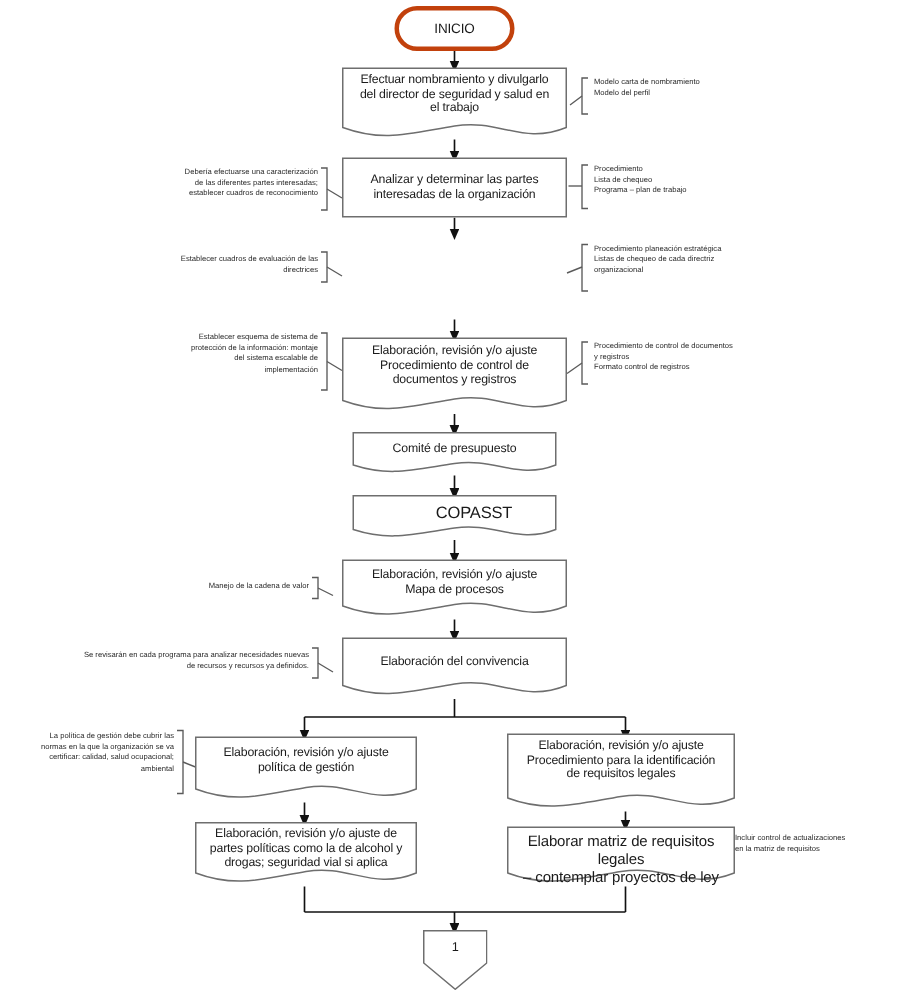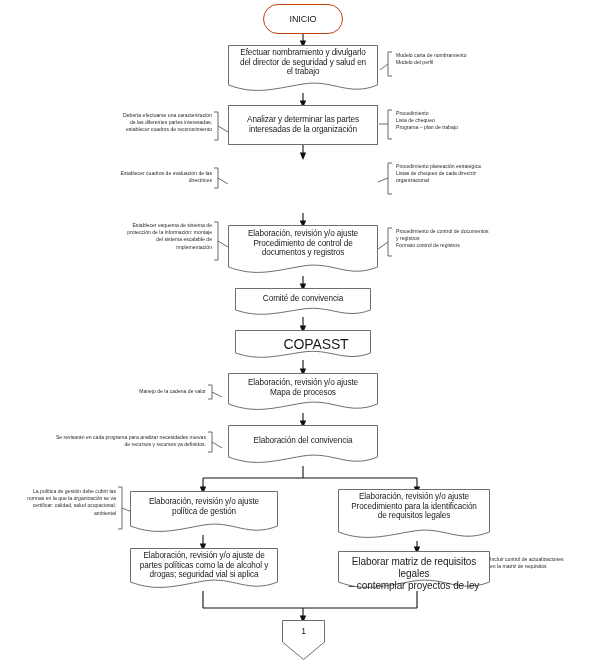--- a/index.html
+++ b/index.html
@@ -17,21 +17,21 @@
     position:absolute;left:0;right:0;
     text-align:center;
     line-height:1.18;
     letter-spacing:-0.1px;
     white-space:pre-line;
   }
   
   .rect{border:1px solid #6e6e6e;background:#fff;}
   .rect .txt{top:50%;transform:translateY(-50%);}
   
-  .term{border:1px solid #c2410c;border-radius:24px;background:#fff;}
+  .term{border:3px solid #c2410c;border-radius:24px;background:#fff;}
   .term .txt{top:50%;transform:translateY(-50%);}
   
   .doc svg{position:absolute;left:0;top:0;overflow:visible;}
   
   .note{
     position:absolute;
     font-size:5.1px;
     line-height:1.42;
     color:#2a2a2a;
     white-space:pre-line;
@@ -130,28 +130,28 @@
       </svg>
     <div class="txt" style="top:4px;font-size:8.2px;">Elaboración, revisión y/o ajuste
 Procedimiento de control de
 documentos y registros</div>
   </div>
 
   <div class="node doc" style="left:235px;top:288px;width:136px;height:29px;">
     <svg width="136" height="29" viewBox="0 0 136 29">
         <path d="M0.5,0.5 H135.5 V22 C110,32 95,17 68,21 C41,25 25,30 0.5,22 Z" fill="#fff" stroke="#6e6e6e" stroke-width="1"></path>
       </svg>
-    <div class="txt" style="top:6px;font-size:8.2px;">Comité de convivencia</div>
+    <div class="txt" style="top:6px;font-size:8.2px;">Comité de presupuesto</div>
   </div>
 
   <div class="node doc" style="left:235px;top:330px;width:136px;height:30px;">
     <svg width="136" height="30" viewBox="0 0 136 30">
         <path d="M0.5,0.5 H135.5 V23 C110,33 95,18 68,22 C41,26 25,31 0.5,23 Z" fill="#fff" stroke="#6e6e6e" stroke-width="1"></path>
       </svg>
-    <div class="txt" style="top:6px;font-size:14px;padding-left:26px;">COPASST</div>
+    <div class="txt" style="top:6px;font-size:11px;padding-left:26px;">COPASST</div>
   </div>
 
   <div class="node doc" style="left:228px;top:373px;width:150px;height:40px;">
     <svg width="150" height="40" viewBox="0 0 150 40">
         <path d="M0.5,0.5 H149.5 V31 C120,43 105,25 75,30 C45,35 28,41 0.5,31 Z" fill="#fff" stroke="#6e6e6e" stroke-width="1"></path>
       </svg>
     <div class="txt" style="top:5px;font-size:8.2px;">Elaboración, revisión y/o ajuste
 Mapa de procesos</div>
   </div>
 

